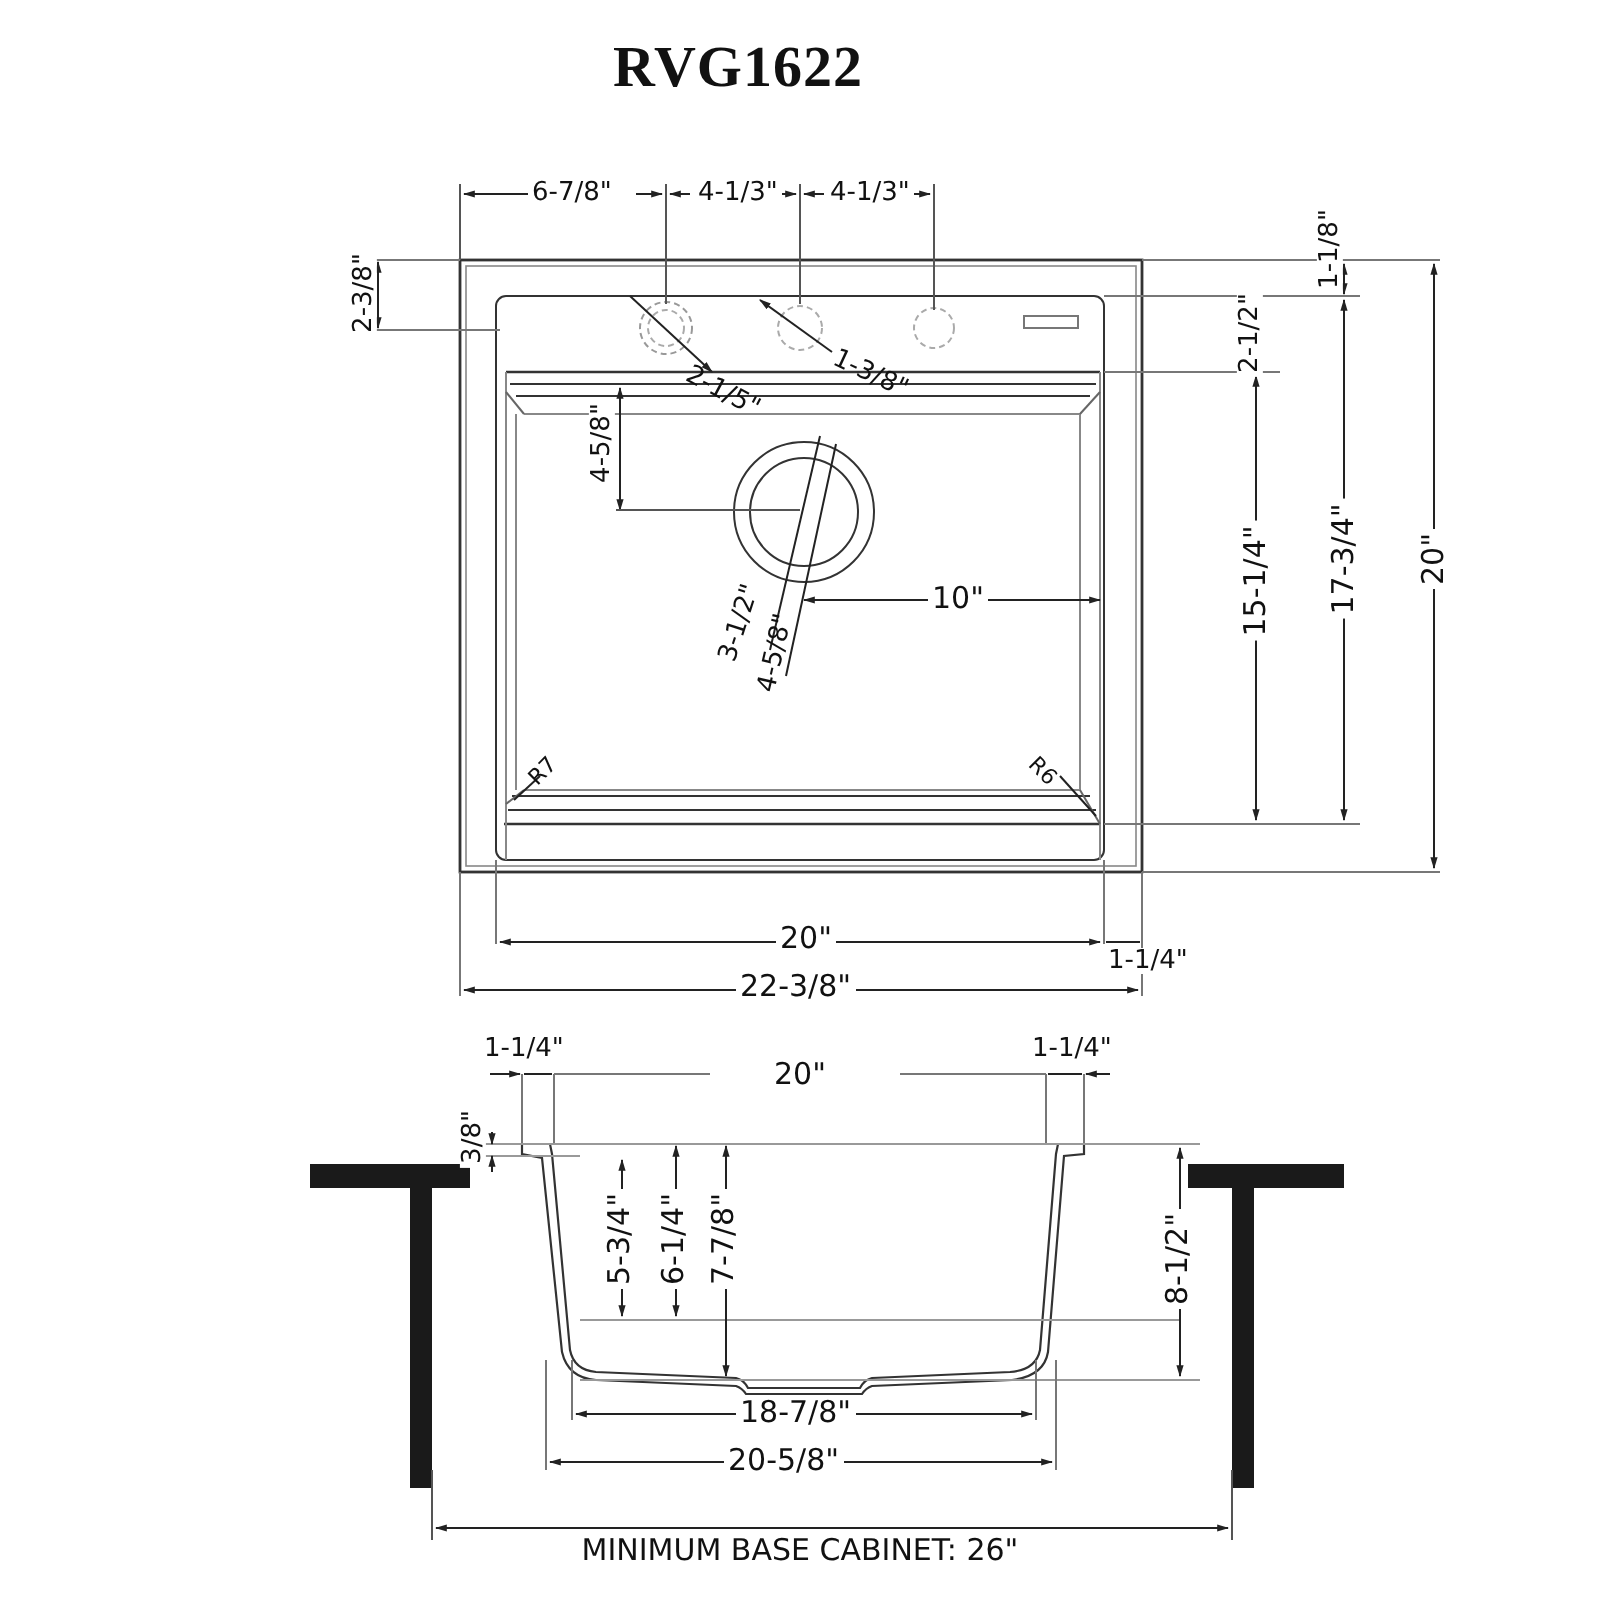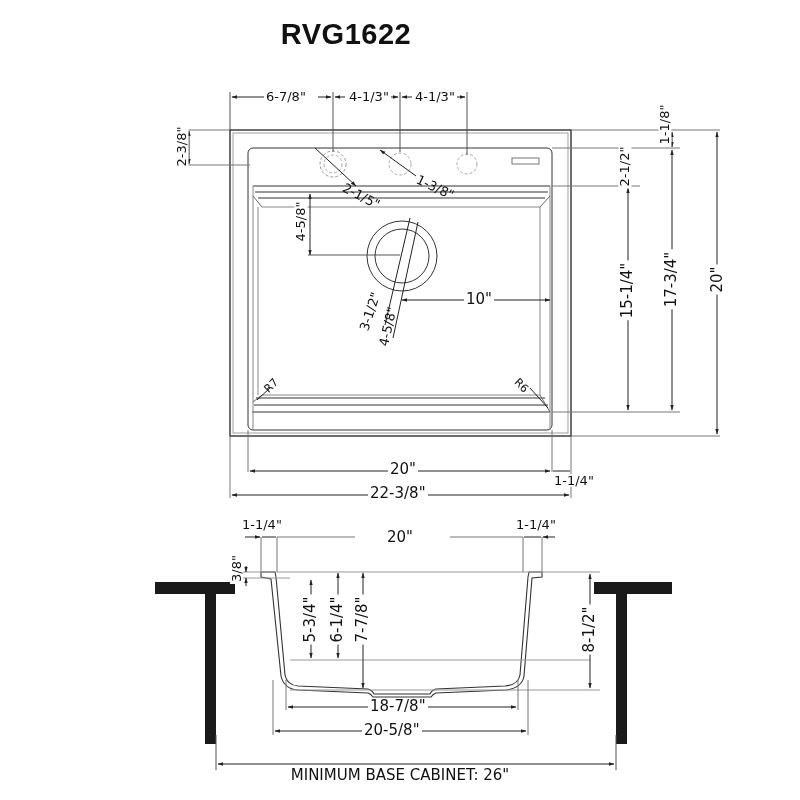--- a/index.html
+++ b/index.html
@@ -1,18 +1,18 @@
 <!DOCTYPE html>
 <html><head>
 <meta charset="utf-8">
 <style>
   html, body { margin: 0; padding: 0; background: #ffffff; }
   body { width: 800px; height: 800px; position: relative; overflow: hidden; font-family: "Liberation Sans", sans-serif; }
   #drawing { position: absolute; left: 0; top: 0; width: 800px; height: 800px; }
-  .title { position: absolute; left: 0; top: 18px; width: 692px; text-align: center; font-family: Liberation Sans, sans-serif; font-weight: bold; font-size: 29px; color: #111; letter-spacing: 0.5px; }
+  .title { position: absolute; left: 0; top: 18px; width: 692px; text-align: center; font-family: Liberation Serif, serif; font-weight: bold; font-size: 29px; color: #111; letter-spacing: 0.5px; padding-left: 23px; }
   .lbl { position: absolute; font-family: "DejaVu Sans", sans-serif; font-size: 13px; color: #111; white-space: nowrap; line-height: 1; background: #fff; padding: 0 2px; }
   .lbl.big { font-size: 15px; }
   .lbl.nobg { background: transparent; }
   .rot-90 { transform-origin: center center; transform: rotate(-90deg); }
   .footer { position: absolute; left: 0; top: 766px; width: 800px; text-align: center; font-family: "DejaVu Sans", sans-serif; font-size: 15px; color: #111; }
 </style>
 </head>
 <body>
 
 <div class="title">RVG1622</div>

